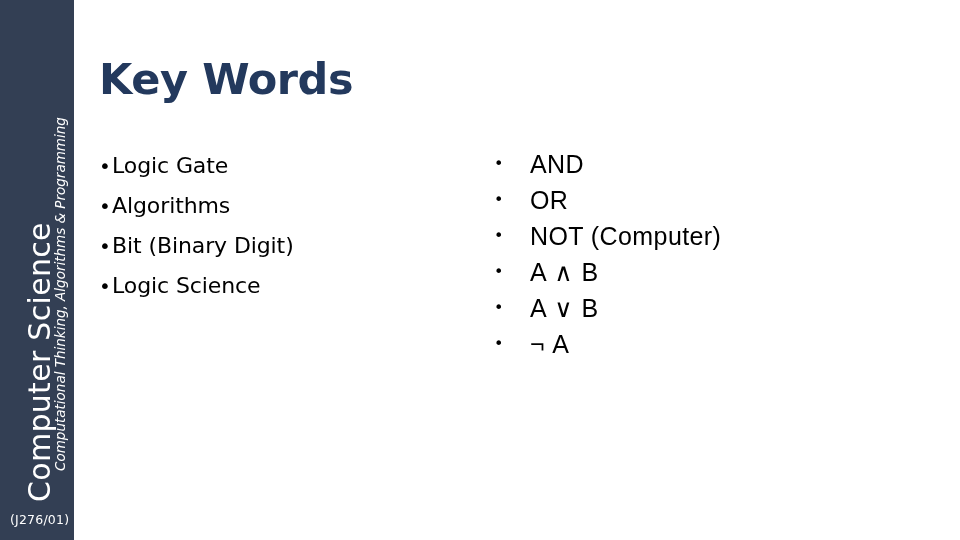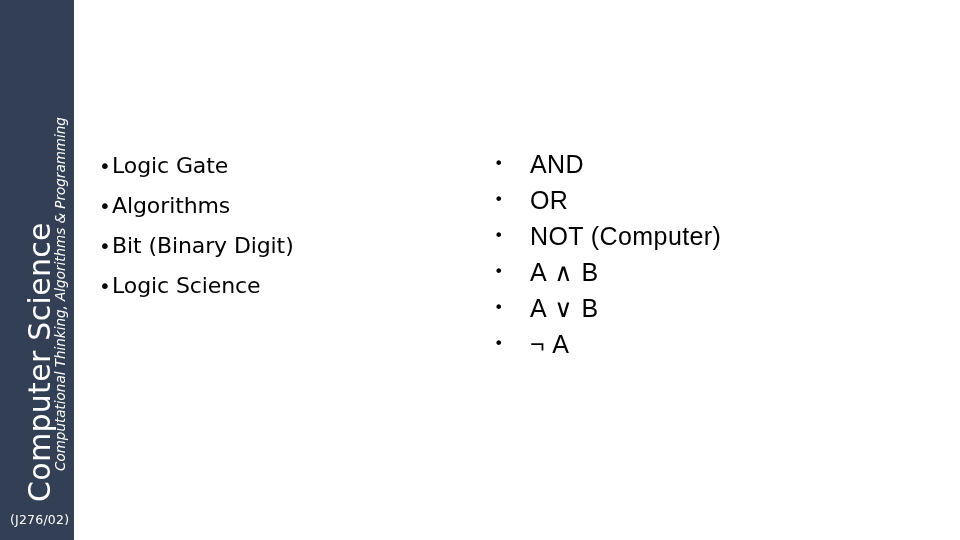--- a/index.html
+++ b/index.html
@@ -155,23 +155,24 @@
   }
 </style>
 </head>
 <body>
 
 <div id="slide">
 
   <div id="sidebar">
     <div id="brand-title">Computer Science</div>
     <div id="brand-subtitle">Computational Thinking, Algorithms &amp; Programming</div>
-    <div id="brand-code">(J276/02)</div>
+    <div id="brand-code">(J276/01)</div>
   </div>
 
+  <div id="slide-title">Key Words</div>
 
   <div id="left-column" class="column">
 
     <div class="bullet-row">
       <span class="bullet-marker">•</span>
       <span class="bullet-text">Logic Gate</span>
     </div>
 
     <div class="bullet-row">
       <span class="bullet-marker">•</span>

